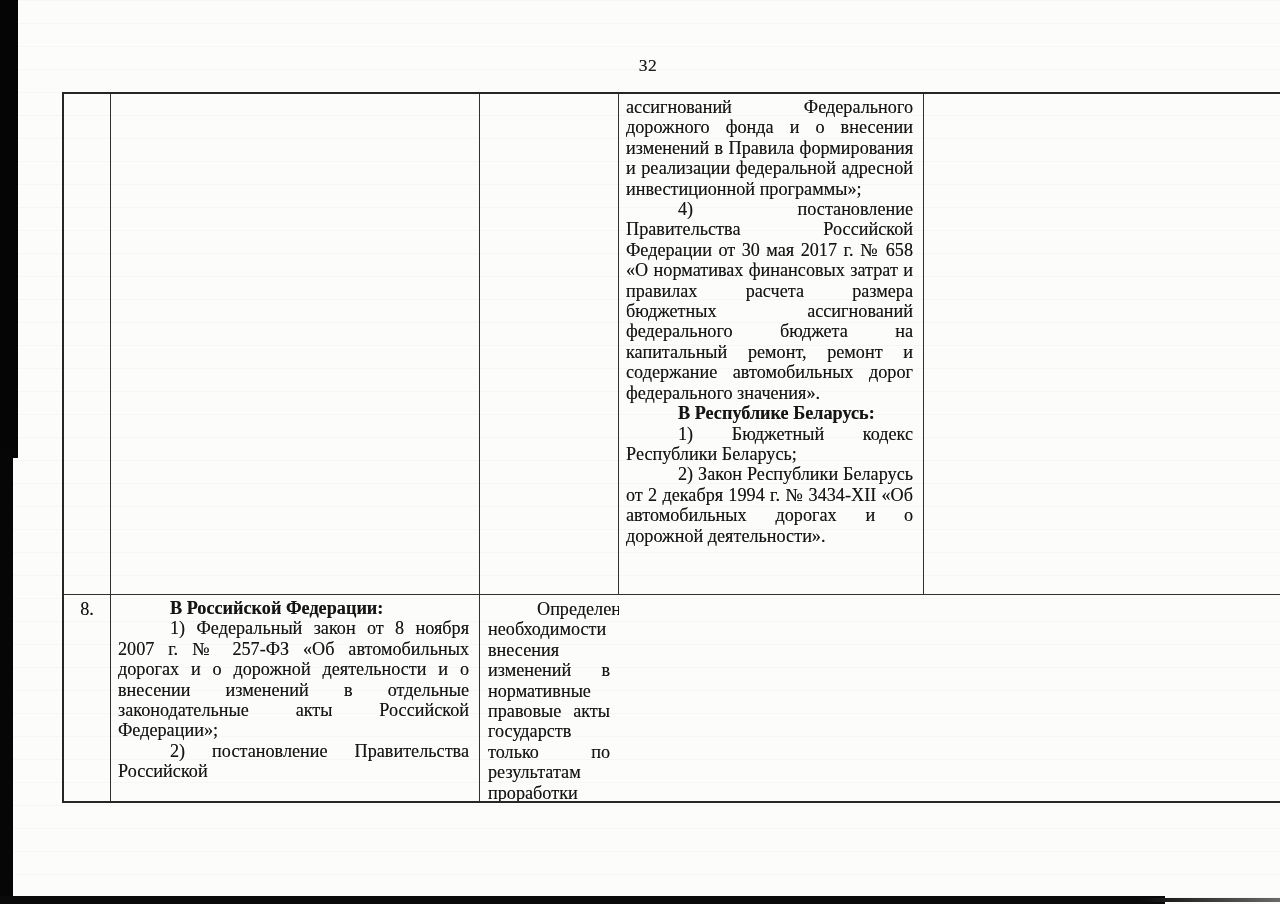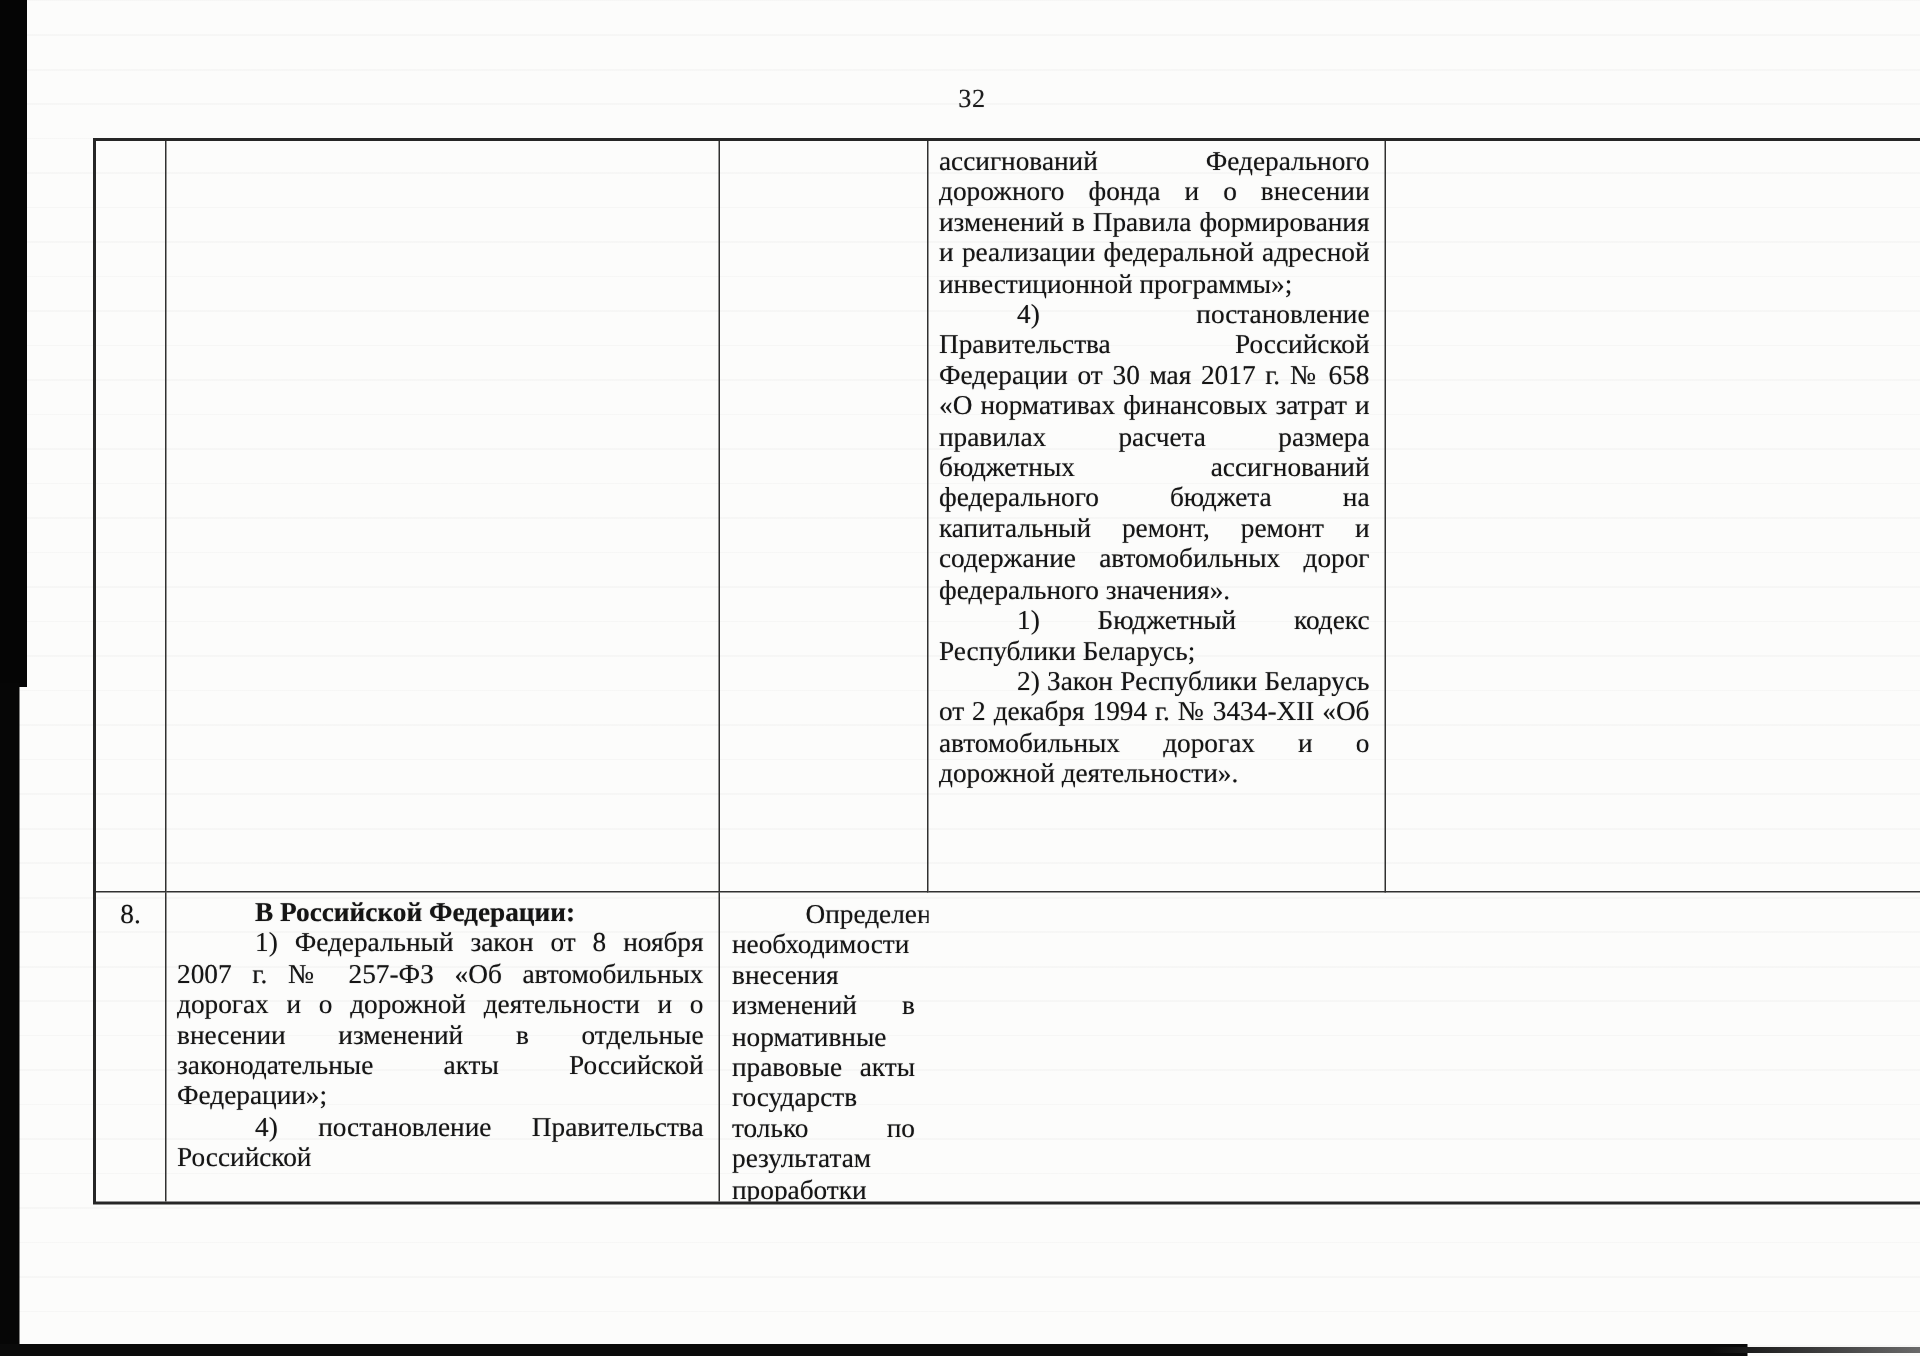--- a/index.html
+++ b/index.html
@@ -96,31 +96,32 @@
   <div class="page-number">32</div>
 
   <div class="doc-table">
 
     <div class="cell c-num"></div>
     <div class="cell c-measure"></div>
     <div class="cell c-deadline"></div>
     <div class="cell c-legal">
       <p>ассигнований Федерального дорожного фонда и о внесении изменений в Правила формирования и реализации федеральной адресной инвестиционной программы»;</p>
       <p class="ind">4) постановление Правительства Российской Федерации от 30 мая 2017 г. № 658 «О нормативах финансовых затрат и правилах расчета размера бюджетных ассигнований федерального бюджета на капитальный ремонт, ремонт и содержание автомобильных дорог федерального значения».</p>
+      <p class="ind bold">В Республике Беларусь:</p>
       <p class="ind">1) Бюджетный кодекс Республики Беларусь;</p>
       <p class="ind">2) Закон Республики Беларусь от 2 декабря 1994 г. № 3434-XII «Об автомобильных дорогах и о дорожной деятельности».</p>
     </div>
     <div class="cell c-result last-col"></div>
 
     <div class="cell c-num last-row">
       <div class="line">8.</div>
     </div>
     <div class="cell c-legal last-row">
       <p class="ind bold">В Российской Федерации:</p>
       <p class="ind">1) Федеральный закон от 8 ноября 2007 г. № 257-ФЗ «Об автомобильных дорогах и о дорожной деятельности и о внесении изменений в отдельные законодательные акты Российской Федерации»;</p>
-      <p class="ind">4) постановление Правительства Российской</p>
+      <p class="ind">2) постановление Правительства Российской</p>
     </div>
     <div class="cell c-result last-col last-row">
       <p>Определение необходимости внесения изменений в нормативные правовые акты государств только по результатам проработки вопроса.</p>
     </div>
 
   </div>
 </div>
 
 </body></html>

